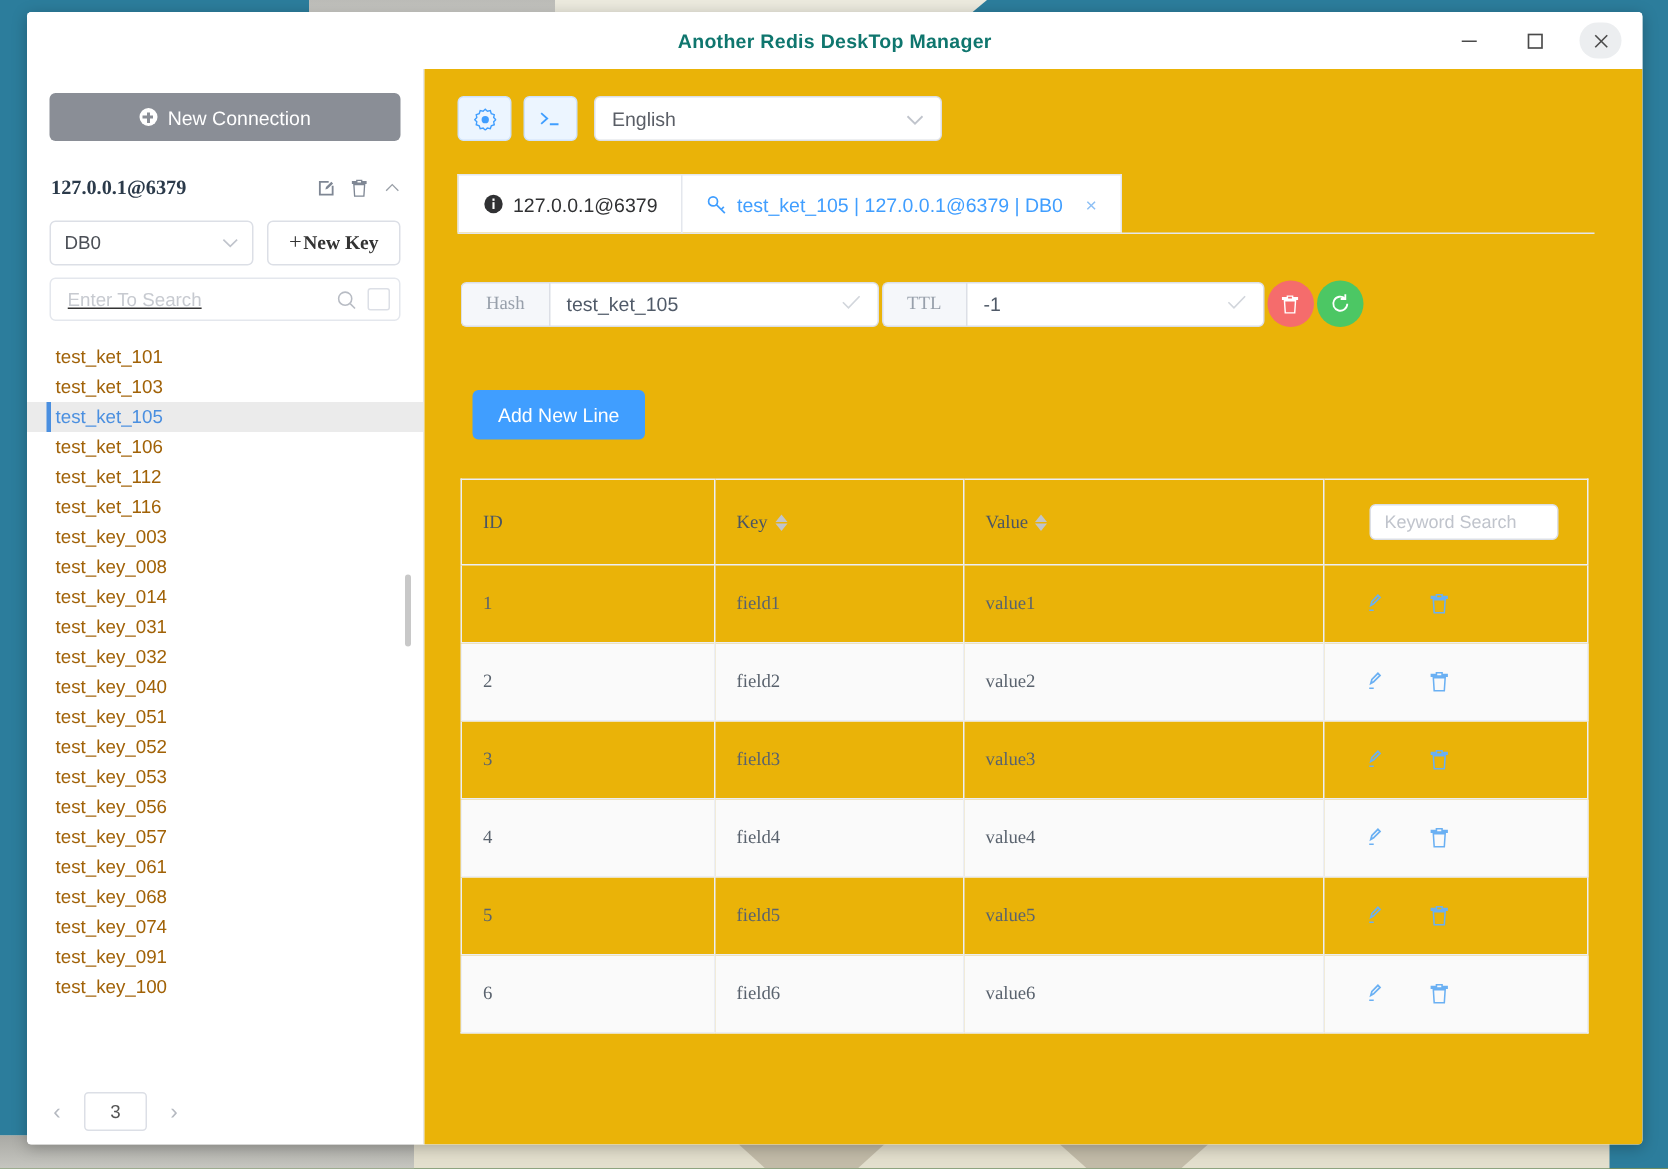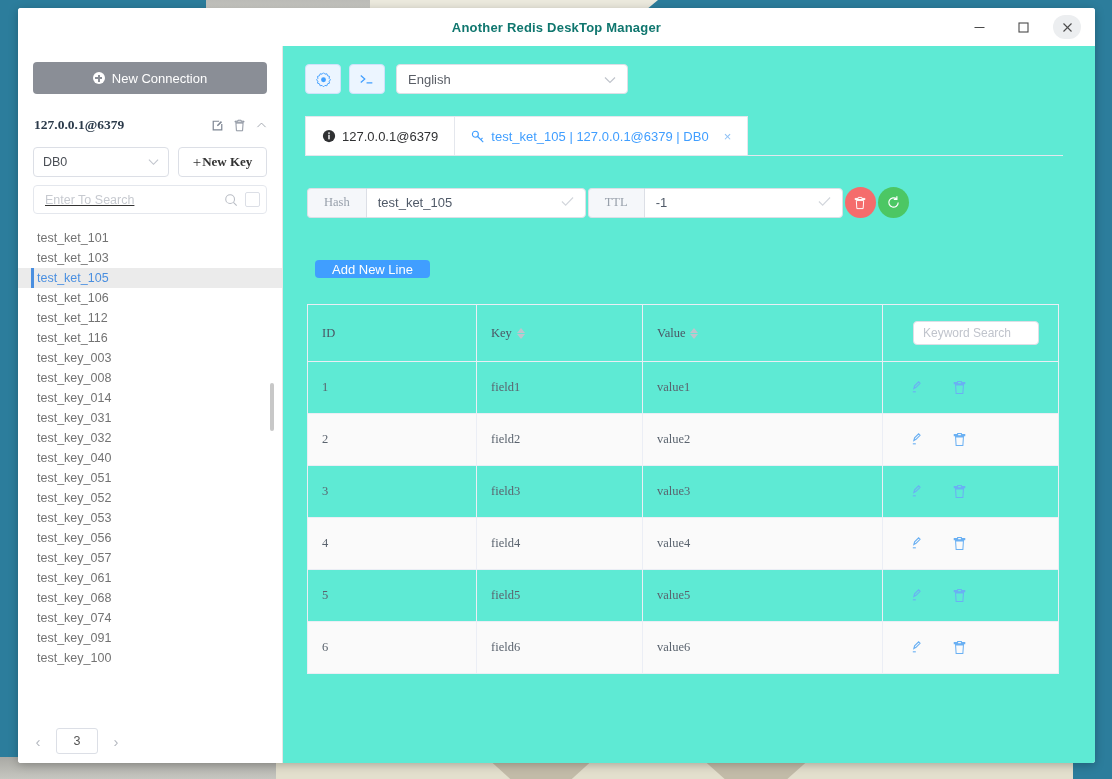--- a/index.html
+++ b/index.html
@@ -158,21 +158,21 @@
     margin-top: 14px;
     flex: 1;
     overflow: hidden;
     position: relative;
   }
   .key-item {
     height: 20px;
     line-height: 20px;
     padding-left: 19px;
     font-size: 12.5px;
-    color: #737373;
+    color: #a16207;
     cursor: pointer;
     position: relative;
   }
   .key-item.active {
     background: #ebebeb;
     color: #4a8fe0;
   }
   .key-item.active::before {
     content:""; position:absolute; left:13px; top:0; bottom:0;
     width:3px; background:#4a8fe0;
@@ -188,21 +188,21 @@
     border-top: 1px solid #fff;
   }
   .pg-arrow { color:#b5b9c0; font-size:15px; cursor:pointer; width:12px; text-align:center;}
   .pg-num {
     width:40px;height:24px;border:1px solid #dcdfe6;border-radius:3px;
     display:flex;align-items:center;justify-content:center;
     font-size:12.5px;color:#555; background:#fff;
   }
 
   
-  #content { flex:1; background:#5eead4; position:relative; }
+  #content { flex:1; background:#eab308; position:relative; }
 
   #topbar { display:flex; align-items:center; gap:8px; padding: 18px 0 0 22px;}
   .icon-btn {
     width:34px;height:28px;border:1px solid #cfe2fb;border-radius:4px;
     background:#ecf5ff; display:flex;align-items:center;justify-content:center;
     color:#409eff; cursor:pointer;
   }
   .lang-select {
     margin-left: 3px;
     width:208px;height:28px;border:1px solid #dcdfe6;border-radius:4px;
@@ -255,21 +255,21 @@
   .round-btn {
     width:31px;height:31px;border-radius:50%;border:none;
     display:flex;align-items:center;justify-content:center;
     color:#fff; cursor:pointer;
   }
   .round-btn.danger { background:#f56c6c; }
   .round-btn.success { background:#4cc764; }
 
   #add-line-btn {
     margin: 42px 0 0 32px;
-    height: 18px; padding: 0 17px;
+    height: 33px; padding: 0 17px;
     background:#409eff; color:#fff; border:none; border-radius:4px;
     font-size:13px; cursor:pointer;
     font-family:"Liberation Sans", sans-serif;
   }
 
   
   #hash-table {
     margin: 26px 32px 0 24px;
     border:1px solid #ebeef5;
     border-collapse: collapse;

